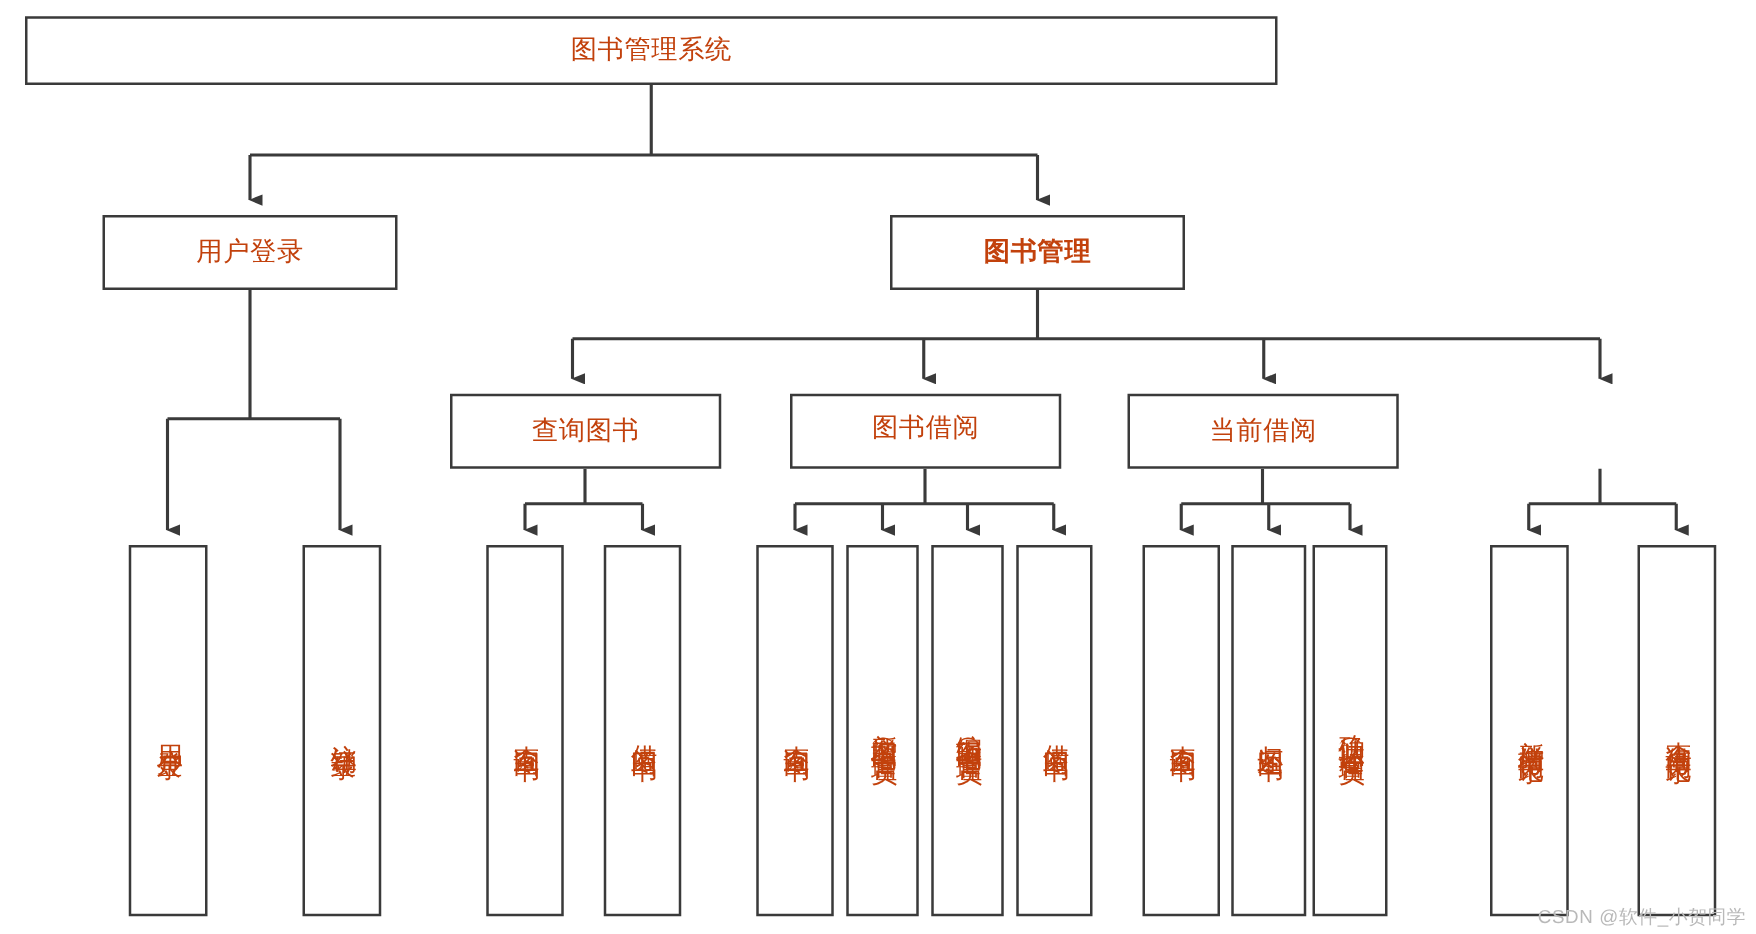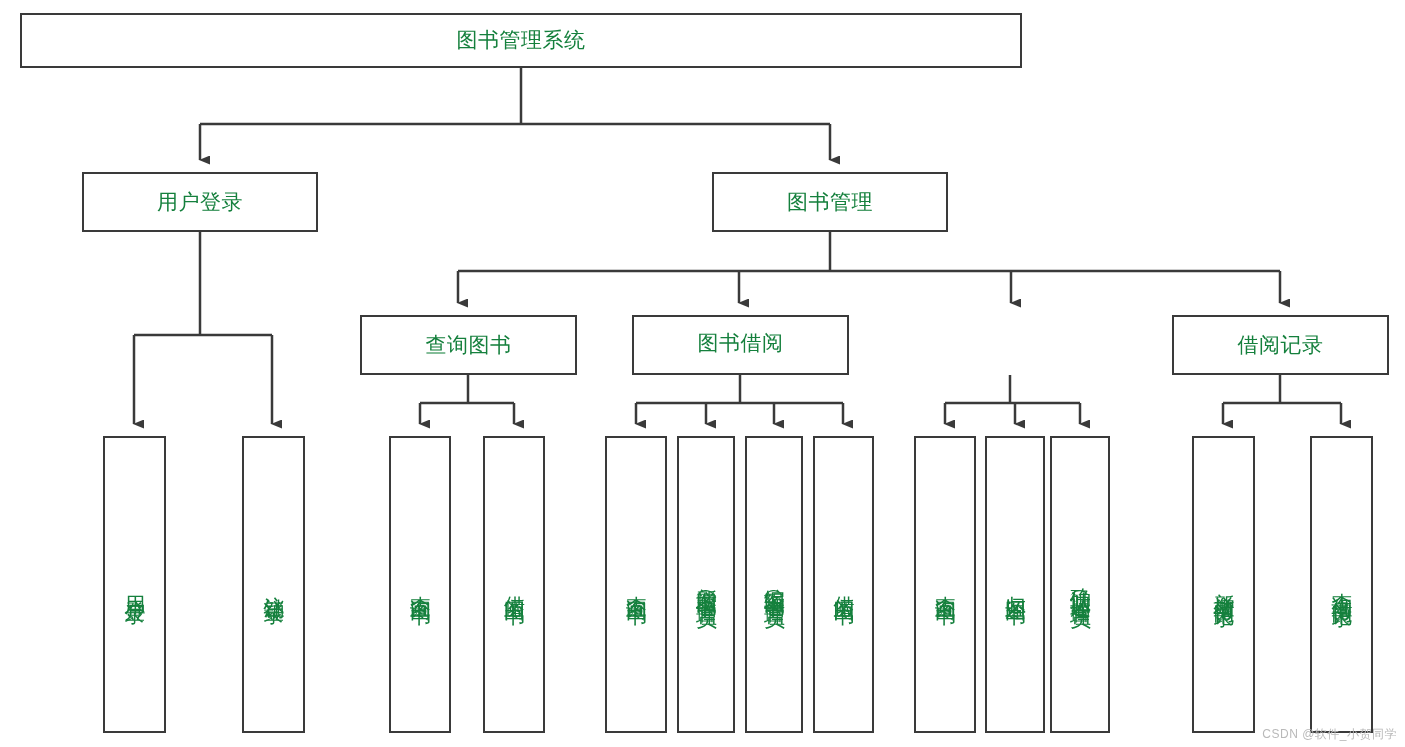--- a/index.html
+++ b/index.html
@@ -1,25 +1,25 @@
 <!DOCTYPE html>
 <html><head>
 <meta charset="utf-8">
 <style>
   html,body{margin:0;padding:0;background:#ffffff;}
   body{font-family:"Liberation Sans","DejaVu Sans",sans-serif;}
   #canvas{position:relative;width:1405px;height:747px;background:#ffffff;overflow:hidden;}
   #wires{position:absolute;left:0;top:0;width:1405px;height:747px;}
   .node{position:absolute;box-sizing:border-box;background:#ffffff;
         border:2.5px solid #3a3a3a;display:flex;align-items:center;justify-content:center;}
-  .node .lbl{color:#15803d;line-height:1.18;text-align:center;}
+  .node .lbl{color:#c2410c;line-height:1.18;text-align:center;}
   .h-node .lbl{font-size:21px;letter-spacing:.5px;}
   .v-node .lbl{writing-mode:vertical-rl;text-orientation:upright;
                font-size:21px;letter-spacing:3px;white-space:nowrap;}
-  .watermark{position:absolute;right:8px;bottom:4px;font-size:12px;color:#b9b9b9;
+  .watermark{position:absolute;right:8px;bottom:4px;font-size:15px;color:#b9b9b9;
              letter-spacing:.5px;white-space:nowrap;}
 </style>
 </head>
 <body>
 
 <div id="canvas">
 
   <svg id="wires" viewBox="0 0 1405 747" xmlns="http://www.w3.org/2000/svg">
     <defs>
       <marker id="arw" markerWidth="9" markerHeight="11" refX="4.5" refY="10" orient="auto" markerUnits="userSpaceOnUse">
@@ -70,32 +70,32 @@
     </g>
   </svg>
 
   <div class="node h-node" style="left:20px;top:13px;width:1002px;height:55px;">
     <span class="lbl">图书管理系统</span>
   </div>
 
   <div class="node h-node" style="left:82px;top:172px;width:236px;height:60px;">
     <span class="lbl">用户登录</span>
   </div>
-  <div class="node h-node" style="left:712px;top:172px;width:236px;height:60px;">
+  <div class="node h-node" style="left:712px;top:172px;width:236px;height:60px;font-weight:bold;">
     <span class="lbl">图书管理</span>
   </div>
 
   <div class="node h-node" style="left:360px;top:315px;width:217px;height:60px;">
     <span class="lbl">查询图书</span>
   </div>
   <div class="node h-node" style="left:632px;top:315px;width:217px;height:60px;font-family:Liberation Mono, monospace;">
     <span class="lbl">图书借阅</span>
   </div>
-  <div class="node h-node" style="left:1172px;top:315px;width:217px;height:60px;">
-    <span class="lbl">借阅记录</span>
+  <div class="node h-node" style="left:902px;top:315px;width:217px;height:60px;">
+    <span class="lbl">当前借阅</span>
   </div>
 
   <div class="node v-node" style="left:103px;top:436px;width:63px;height:297px;">
     <span class="lbl">用户登录</span>
   </div>
   <div class="node v-node" style="left:242px;top:436px;width:63px;height:297px;">
     <span class="lbl">注销登录</span>
   </div>
 
   <div class="node v-node" style="left:389px;top:436px;width:62px;height:297px;">

